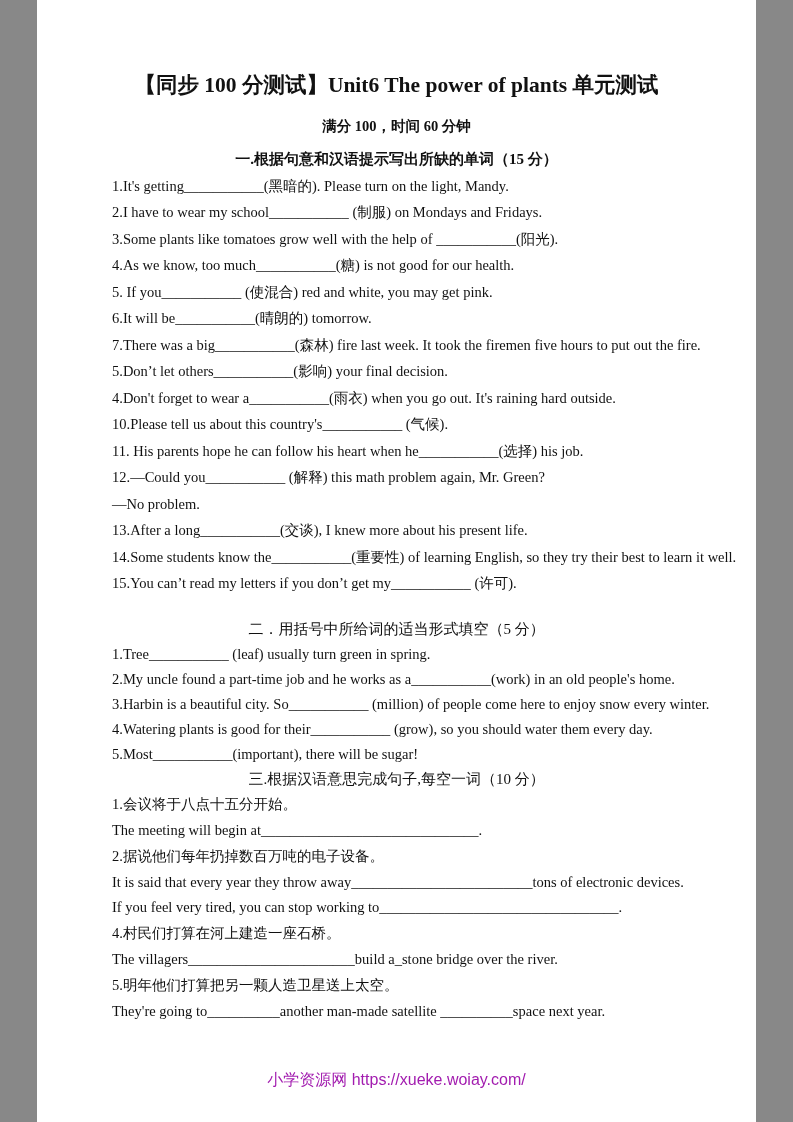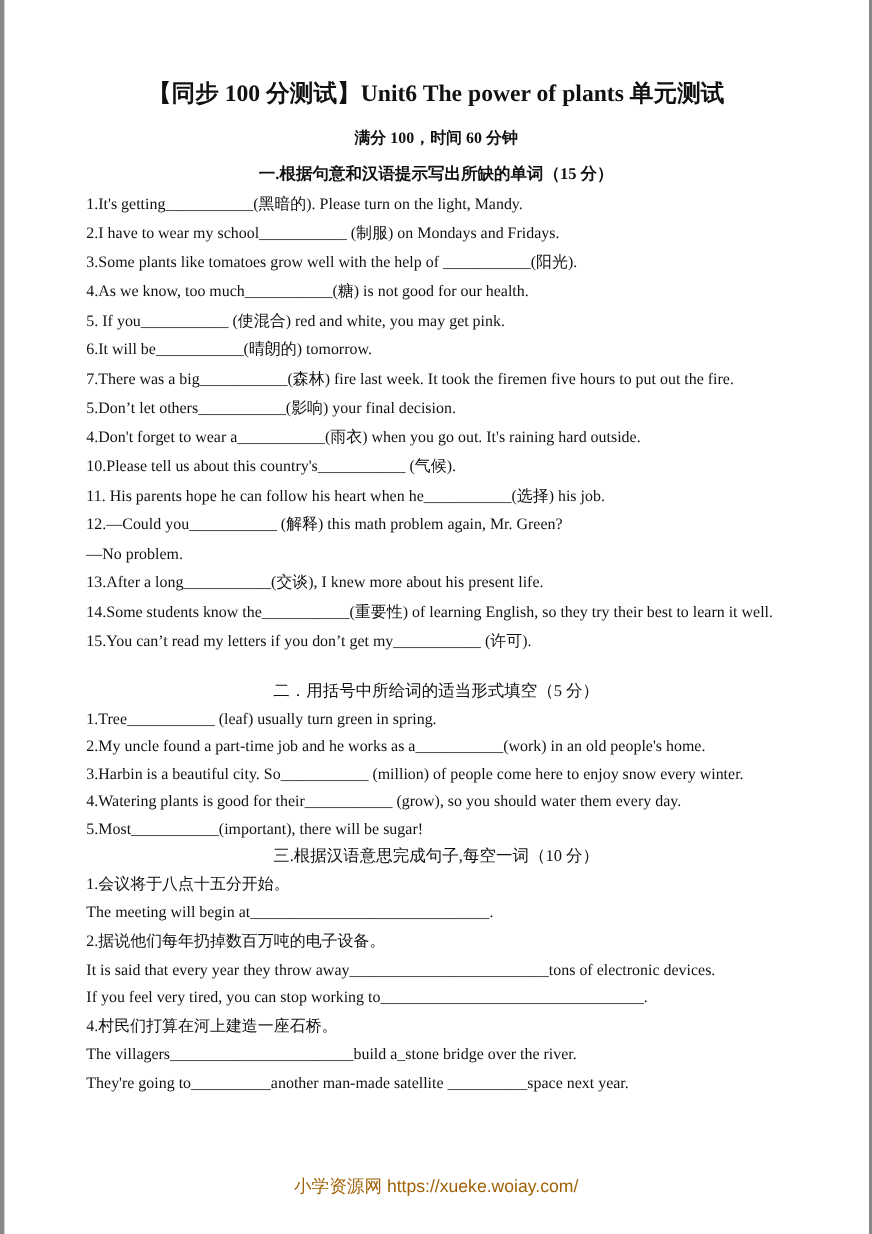--- a/index.html
+++ b/index.html
@@ -1,18 +1,18 @@
 <!DOCTYPE html>
 <html><head>
 <meta charset="utf-8">
 <style>
   html,body{margin:0;padding:0;background:#888;}
   .page{
     position:relative;
-    width:786px;height:1122px;
+    width:719px;height:1122px;
     margin:0 auto;
     background:#ffffff;
     font-family:"Liberation Serif",serif;
     color:#111111;
     overflow:hidden;
   }
   .content{padding:70px 75px 0 75px;}
   .title{
     font-size:21.5px;font-weight:bold;text-align:center;
     line-height:30px;margin:0 0 14px 0;white-space:nowrap;
@@ -27,21 +27,21 @@
   .sec1 .line{line-height:26.5px;}
   .sec2 .heading{font-weight:normal;line-height:25px;margin-top:20px;}
   .sec2 .line{line-height:25px;}
   .sec3 .heading{font-weight:normal;line-height:25.8px;}
   .sec3 .line{line-height:25.8px;}
   .footer{
     position:absolute;top:1068px;left:0;width:100%;
     text-align:center;
     font-family:"Liberation Sans",sans-serif;
     font-size:16px;line-height:24px;
-    color:#a16207;
+    color:#a21caf;
   }
 </style>
 </head>
 <body>
 
 <div class="page">
   <div class="content">
 
     <div class="title">【同步 100 分测试】Unit6 The power of plants 单元测试</div>
     <div class="subtitle">满分 100，时间 60 分钟</div>
@@ -77,19 +77,20 @@
 
     <div class="sec3">
       <div class="heading">三.根据汉语意思完成句子,每空一词（10 分）</div>
       <div class="line">1.会议将于八点十五分开始。</div>
       <div class="line">The meeting will begin at______________________________.</div>
       <div class="line">2.据说他们每年扔掉数百万吨的电子设备。</div>
       <div class="line">It is said that every year they throw away_________________________tons of electronic devices.</div>
       <div class="line">If you feel very tired, you can stop working to_________________________________.</div>
       <div class="line">4.村民们打算在河上建造一座石桥。</div>
       <div class="line">The villagers_______________________build a_stone bridge over the river.</div>
+      <div class="line">5.明年他们打算把另一颗人造卫星送上太空。</div>
       <div class="line">They're going to__________another man-made satellite __________space next year.</div>
     </div>
 
   </div>
 
   <div class="footer">小学资源网 https://xueke.woiay.com/</div>
 </div>
 
 </body></html>

